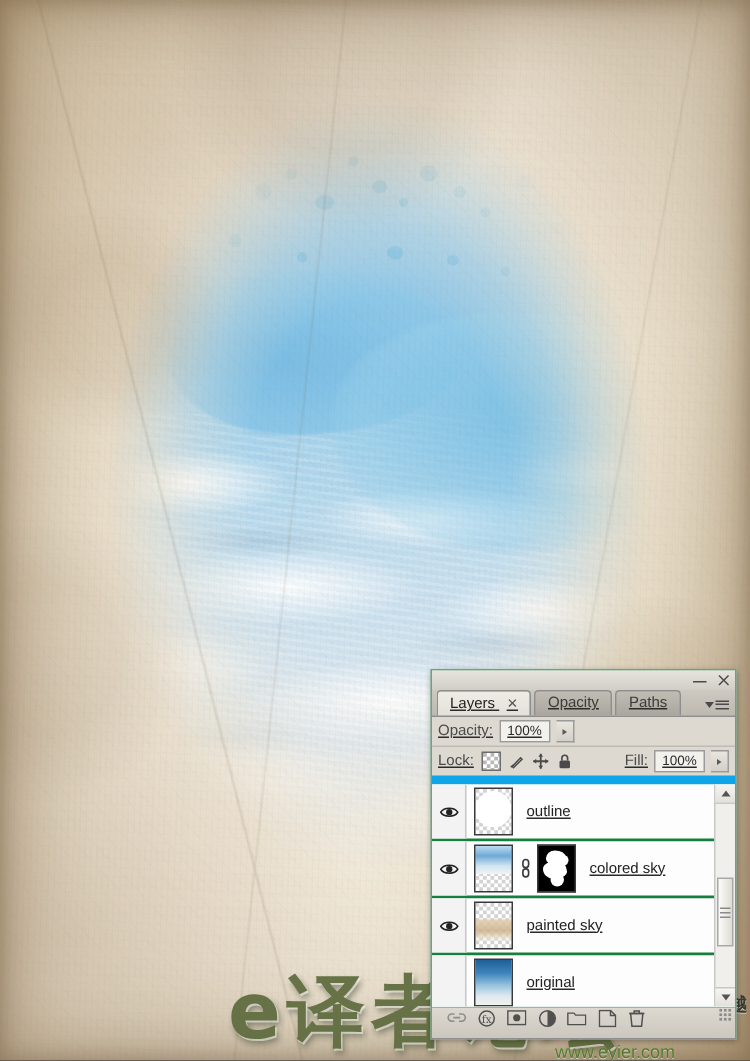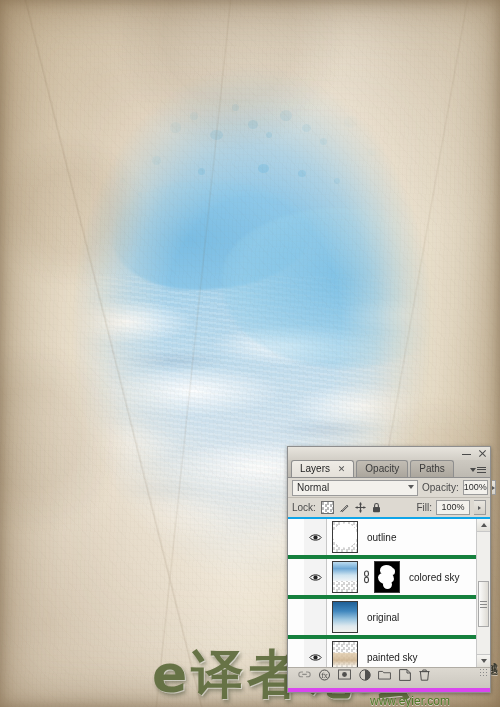--- a/index.html
+++ b/index.html
@@ -132,23 +132,23 @@
   }
   .wm-cn{
     left:404px;top:661px;font-size:12px;font-weight:bold;color:#3a3a30;
     letter-spacing:2px;text-shadow:0 1px 0 rgba(255,255,255,.5);white-space:nowrap;
     font-family:"DejaVu Sans",sans-serif;
   }
 
   
   #layers-panel{
     position:absolute;left:287px;top:446px;width:202px;height:245px;
-    background:#d946ef;border:1px solid #8e8e8e;
+    background:#86efac;border:1px solid #8e8e8e;
     box-shadow:0 1px 4px rgba(0,0,0,.35);
-    font-size:10px;color:#2b2b2b;user-select:none;
+    font-size:10px;color:#2b2b2b;user-select:none;text-decoration:underline;
   }
   .panel-topbar{position:relative;height:13px;background:linear-gradient(180deg,#e7e4dd,#d2cec6);}
   .winbtns{position:absolute;right:3px;top:0;display:flex;gap:7px;align-items:center;height:13px;}
   .winbtn{width:9px;height:9px;position:relative;cursor:pointer;}
   .winbtn.min:after{content:"";position:absolute;left:0;top:5px;width:9px;height:1px;background:#4a4a4a;}
   .winbtn.close:before,.winbtn.close:after{content:"";position:absolute;left:0;top:4px;width:9px;height:1px;background:#4a4a4a;}
   .winbtn.close:before{transform:rotate(45deg);}
   .winbtn.close:after{transform:rotate(-45deg);}
 
   .tabrow{position:relative;height:17px;background:linear-gradient(180deg,#cdc9c1,#bdb9b1);
@@ -183,33 +183,33 @@
   .numfield{
     width:32px;height:13px;background:#f3f1ec;border:1px solid #9b9b9b;
     font-size:9px;color:#2b2b2b;text-align:center;line-height:13px;cursor:text;
   }
   .spinner{width:11px;height:13px;background:linear-gradient(180deg,#e9e6df,#d4d0c8);
     border:1px solid #9b9b9b;border-left:none;display:flex;align-items:center;justify-content:center;cursor:pointer;}
   .spinner span{width:0;height:0;border-left:3px solid #5a5a5a;border-top:2.5px solid transparent;border-bottom:2.5px solid transparent;}
 
   .row-lock{
     display:flex;align-items:center;height:19px;padding:0 4px;gap:5px;
-    background:#ddd9d1;border-bottom:2px solid #0ea5e9;
+    background:#ddd9d1;border-bottom:6px solid #0ea5e9;
   }
   .lockicons{display:flex;align-items:center;gap:5px;}
   .lk{width:11px;height:11px;cursor:pointer;position:relative;}
   .lk.transp{border:1px solid #6d6d6d;background:
     conic-gradient(#ffffff 25%,#b8b8b8 0 50%,#ffffff 0 75%,#b8b8b8 0);background-size:5px 5px;}
   .lk.brush svg,.lk.move svg,.lk.all svg{display:block;}
   .fillgrp{margin-left:auto;display:flex;align-items:center;gap:4px;}
 
   .layerlist{position:relative;height:148px;background:#ffffff;overflow:hidden;}
   .layer-row{
-    display:flex;align-items:center;height:36px;border-bottom:4px solid #15803d;
-    background:#fdfdfd;padding-left:16px;cursor:pointer;
+    display:flex;align-items:center;height:36px;border-bottom:2px solid #15803d;
+    background:#fdfdfd;padding-left:0;cursor:pointer;
   }
   .eyecell{width:22px;height:36px;display:flex;align-items:center;justify-content:center;
            border-right:1px solid #c8c8c8;background:#f3f3f3;cursor:pointer;}
   .thumb{width:24px;height:30px;border:1px solid #3a3a3a;margin-left:5px;flex:0 0 auto;background:#fff;}
   .thumb.outline-t{background:
     radial-gradient(circle at 50% 45%, #ffffff 0 58%, rgba(255,255,255,0) 60%),
     conic-gradient(#ffffff 25%,#d3d3d3 0 50%,#ffffff 0 75%,#d3d3d3 0);
     background-size:auto, 5px 5px;}
   .thumb.sky-t{background:
     linear-gradient(180deg,#bcdcf0 0%,#6fa9d6 22%,#cfe4f0 44%,#eef3f6 62%,rgba(255,255,255,0) 63%),
@@ -323,24 +323,20 @@
         <div class="tri"></div>
         <div class="lines">
             <i></i>
             <i></i>
             <i></i>
           </div>
       </div>
     </div>
 
     <div class="row-blend">
-      <div class="blend-select">
-        <span>Normal</span>
-        <span class="arrow"></span>
-      </div>
       <span class="lbl">Opacity:</span>
       <div class="numfield">100%</div>
       <div class="spinner">
           <span></span>
         </div>
     </div>
 
     <div class="row-lock">
       <span class="lbl">Lock:</span>
       <div class="lockicons">
@@ -402,34 +398,34 @@
         <div class="maskthumb">
           <div class="blotch" style="left:5px;top:3px;width:13px;height:10px;border-radius:52% 60% 44% 56%/58% 44% 60% 48%;"></div>
           <div class="blotch" style="left:3px;top:10px;width:16px;height:12px;border-radius:58% 42% 56% 46%/44% 60% 42% 58%;"></div>
           <div class="blotch" style="left:8px;top:18px;width:9px;height:9px;border-radius:50%;"></div>
           <div class="blotch" style="left:14px;top:6px;width:6px;height:7px;border-radius:50%;"></div>
         </div>
         <div class="layer-name">colored sky</div>
       </div>
 
       <div class="layer-row">
-        <div class="eyecell"></div>
-        <div class="thumb orig-t"></div>
-        <div class="layer-name">original</div>
-      </div>
-
-      <div class="layer-row">
         <div class="eyecell">
           <svg width="13" height="9" viewBox="0 0 13 9">
             <path d="M0.8 4.5 C3 1 10 1 12.2 4.5 C10 8 3 8 0.8 4.5 Z" fill="none" stroke="#222" stroke-width="1"></path>
             <circle cx="6.5" cy="4.5" r="2.1" fill="#222"></circle>
           </svg>
         </div>
         <div class="thumb paint-t"></div>
         <div class="layer-name">painted sky</div>
+      </div>
+
+      <div class="layer-row">
+        <div class="eyecell"></div>
+        <div class="thumb orig-t"></div>
+        <div class="layer-name">original</div>
       </div>
 
       <div class="vscroll">
         <div class="vsbtn">
             <div class="vsup"></div>
           </div>
         <div class="vsthumb">
           <div class="grip">
               <i></i>
               <i></i>

